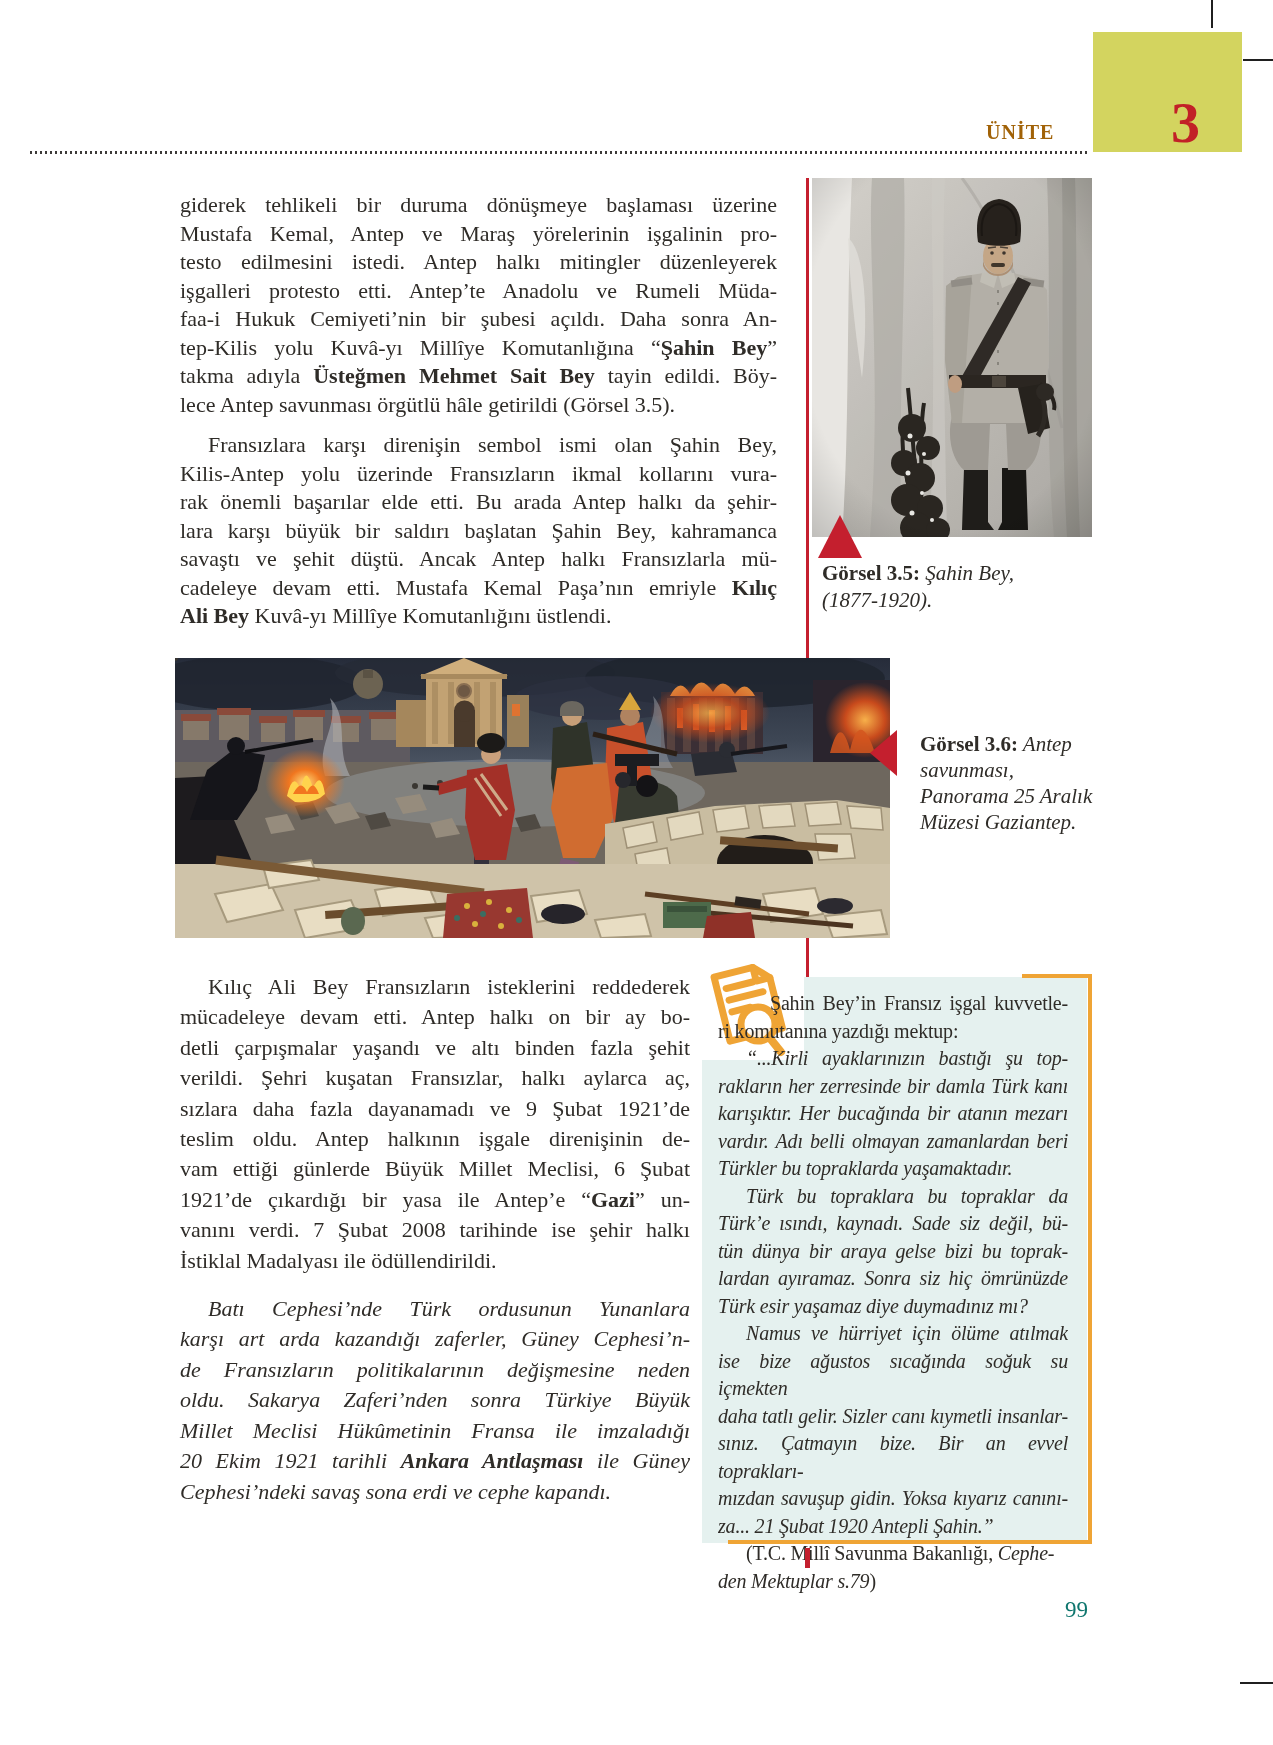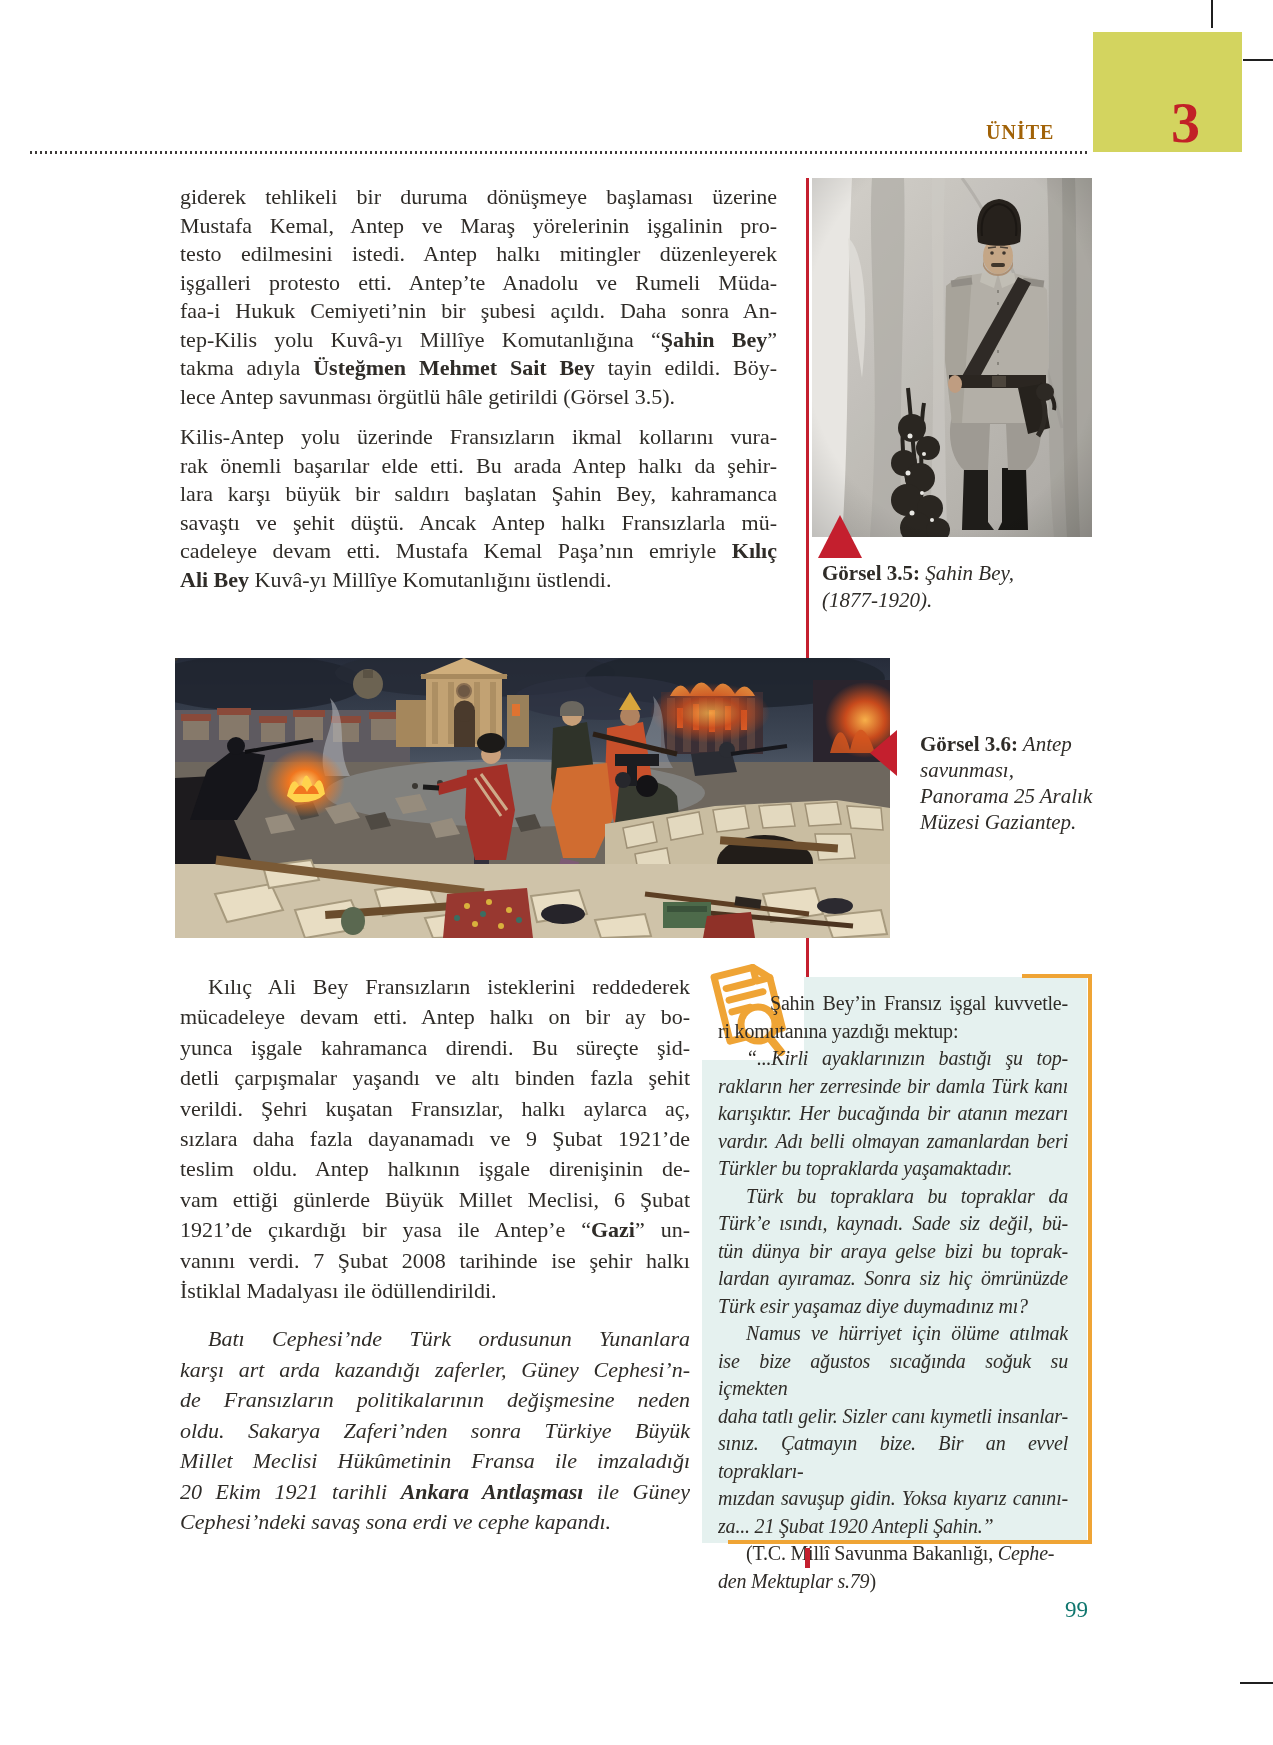--- a/index.html
+++ b/index.html
@@ -12,21 +12,21 @@
   .unit-label{left:986px;top:121px;font-size:20px;font-weight:700;color:#a16207;letter-spacing:1px;}
   .dotted-rule{left:30px;top:151px;width:1060px;height:3px;
       background:repeating-linear-gradient(to right,#3c3a38 0 2px,transparent 2px 5px);}
   .crop{background:#1f1f1f;}
   
   .tl{min-height:1em;}
   .just{text-align:justify;text-align-last:justify;}
   .ind{text-indent:28px;}
   .b{font-weight:700;}
   .i{font-style:italic;}
-  .main-col{left:180px;top:183px;width:597px;font-size:22px;line-height:28.5px;}
+  .main-col{left:180px;top:191px;width:597px;font-size:22px;line-height:28.5px;}
   .main-col .para2{margin-top:12px;}
   .left-col{left:180px;top:972px;width:510px;font-size:22px;line-height:30.4px;}
   .left-col .para2{margin-top:18px;font-style:italic;}
   
   .photo-frame{left:812px;top:178px;width:280px;height:359px;}
   .painting-frame{left:175px;top:658px;width:715px;height:280px;}
   .redline{background:#c41f2e;}
   .tri-up{left:818px;top:515px;width:0;height:0;border-left:22px solid transparent;
       border-right:22px solid transparent;border-bottom:43px solid #c41f2e;}
   .tri-left{left:870px;top:730px;width:0;height:0;border-top:23px solid transparent;
@@ -63,20 +63,21 @@
         <div class="tl just"><span>giderek tehlikeli bir duruma dönüşmeye başlaması üzerine</span></div>
         <div class="tl just"><span>Mustafa Kemal, Antep ve Maraş yörelerinin işgalinin pro-</span></div>
         <div class="tl just"><span>testo edilmesini istedi. Antep halkı mitingler düzenleyerek</span></div>
         <div class="tl just"><span>işgalleri protesto etti. Antep’te Anadolu ve Rumeli Müda-</span></div>
         <div class="tl just"><span>faa-i Hukuk Cemiyeti’nin bir şubesi açıldı. Daha sonra An-</span></div>
         <div class="tl just"><span>tep-Kilis yolu Kuvâ-yı Millîye Komutanlığına “</span><span class="b">Şahin Bey</span><span>”</span></div>
         <div class="tl just"><span>takma adıyla </span><span class="b">Üsteğmen Mehmet Sait Bey</span><span> tayin edildi. Böy-</span></div>
         <div class="tl"><span>lece Antep savunması örgütlü hâle getirildi (Görsel 3.5).</span></div>
       </div>
     <div class="para2">
+        <div class="tl just ind"><span>Fransızlara karşı direnişin sembol ismi olan Şahin Bey,</span></div>
         <div class="tl just"><span>Kilis-Antep yolu üzerinde Fransızların ikmal kollarını vura-</span></div>
         <div class="tl just"><span>rak önemli başarılar elde etti. Bu arada Antep halkı da şehir-</span></div>
         <div class="tl just"><span>lara karşı büyük bir saldırı başlatan Şahin Bey, kahramanca</span></div>
         <div class="tl just"><span>savaştı ve şehit düştü. Ancak Antep halkı Fransızlarla mü-</span></div>
         <div class="tl just"><span>cadeleye devam etti. Mustafa Kemal Paşa’nın emriyle </span><span class="b">Kılıç</span></div>
         <div class="tl"><span class="b">Ali Bey</span><span> Kuvâ-yı Millîye Komutanlığını üstlendi.</span></div>
       </div>
   </div>
 
   <div class="abs redline" style="left:806px;top:178px;width:3px;height:484px;"></div>
@@ -373,21 +374,20 @@
       <div class="tl"><span class="i">Panorama 25 Aralık</span></div>
       <div class="tl"><span class="i">Müzesi Gaziantep.</span></div>
     </div>
 
   <div class="abs redline" style="left:806px;top:938px;width:3px;height:39px;"></div>
 
   <div class="abs left-col">
     <div class="para1">
         <div class="tl just ind"><span>Kılıç Ali Bey Fransızların isteklerini reddederek</span></div>
         <div class="tl just"><span>mücadeleye devam etti. Antep halkı on bir ay bo-</span></div>
-        <div class="tl just"><span>yunca işgale kahramanca direndi. Bu süreçte şid-</span></div>
         <div class="tl just"><span>detli çarpışmalar yaşandı ve altı binden fazla şehit</span></div>
         <div class="tl just"><span>verildi. Şehri kuşatan Fransızlar, halkı aylarca aç,</span></div>
         <div class="tl just"><span>sızlara daha fazla dayanamadı ve 9 Şubat 1921’de</span></div>
         <div class="tl just"><span>teslim oldu. Antep halkının işgale direnişinin de-</span></div>
         <div class="tl just"><span>vam ettiği günlerde Büyük Millet Meclisi, 6 Şubat</span></div>
         <div class="tl just"><span>1921’de çıkardığı bir yasa ile Antep’e “</span><span class="b">Gazi</span><span>” un-</span></div>
         <div class="tl just"><span>vanını verdi. 7 Şubat 2008 tarihinde ise şehir halkı</span></div>
         <div class="tl"><span>İstiklal Madalyası ile ödüllendirildi.</span></div>
       </div>
     <div class="para2">

